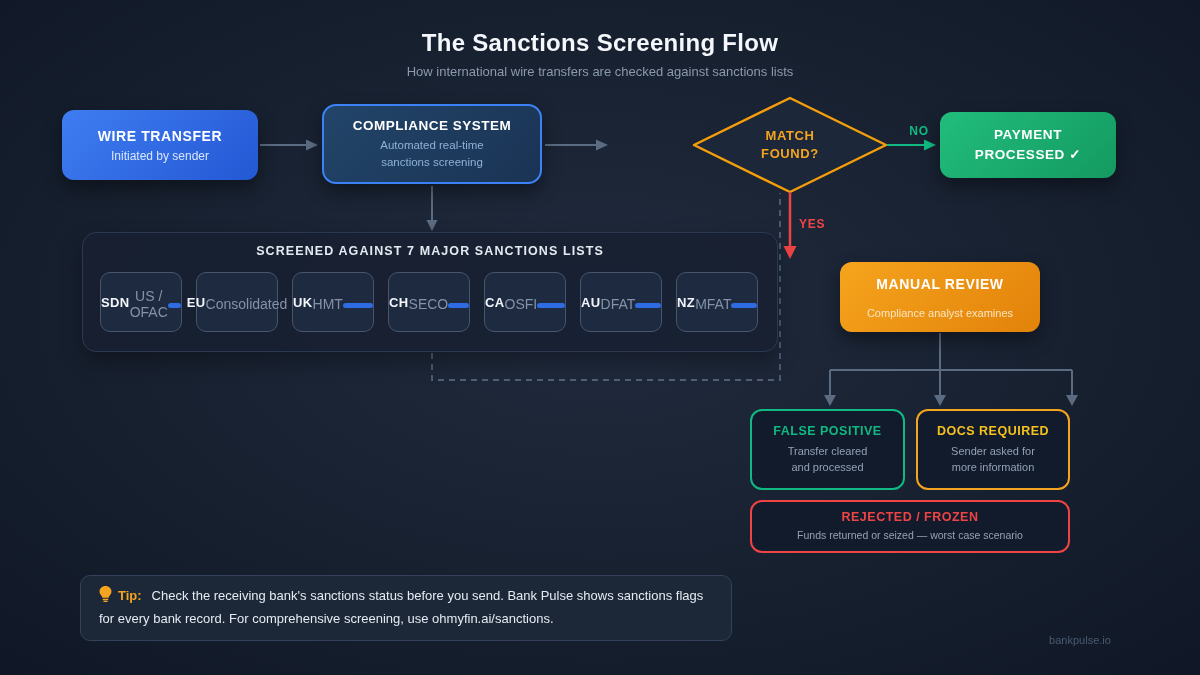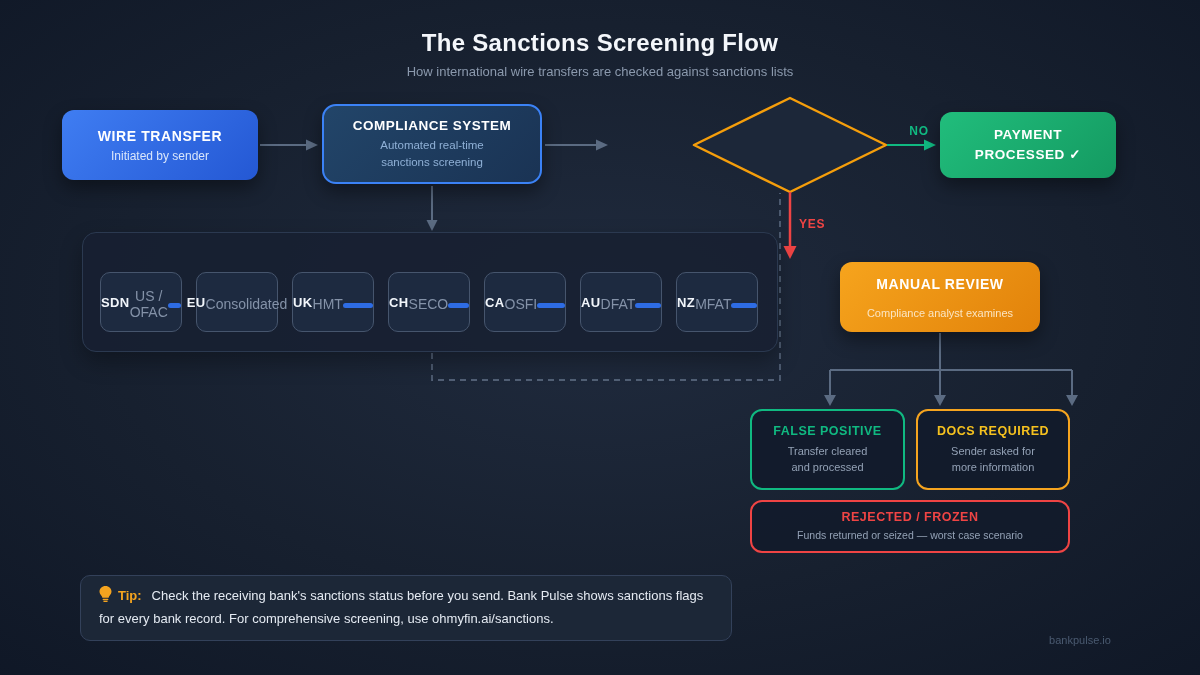--- a/index.html
+++ b/index.html
@@ -129,32 +129,39 @@
   </div>
 
   <div class="node compliance box-shadow">
     <div class="t">COMPLIANCE SYSTEM</div>
     <div class="s">
       <div>Automated real-time</div>
       <div>sanctions screening</div>
     </div>
   </div>
 
+  <div class="node decision-label">
+    <div class="t">
+      <div>MATCH</div>
+      <div>FOUND?</div>
+    </div>
+  </div>
 
   <div class="node edge-label no-label">NO</div>
   <div class="node edge-label yes-label">YES</div>
 
   <div class="node payment box-shadow">
     <div class="t">
       <div>PAYMENT</div>
       <div>PROCESSED ✓</div>
     </div>
   </div>
 
   <div class="node lists-panel"></div>
+  <div class="abs lists-title">SCREENED AGAINST 7 MAJOR SANCTIONS LISTS</div>
   <div class="abs chips">
     <div class="chip">
       <div class="code">SDN</div>
       <div class="org">US / OFAC</div>
       <div class="bar"></div>
     </div>
     <div class="chip">
       <div class="code">EU</div>
       <div class="org">Consolidated</div>
       <div class="bar"></div>

